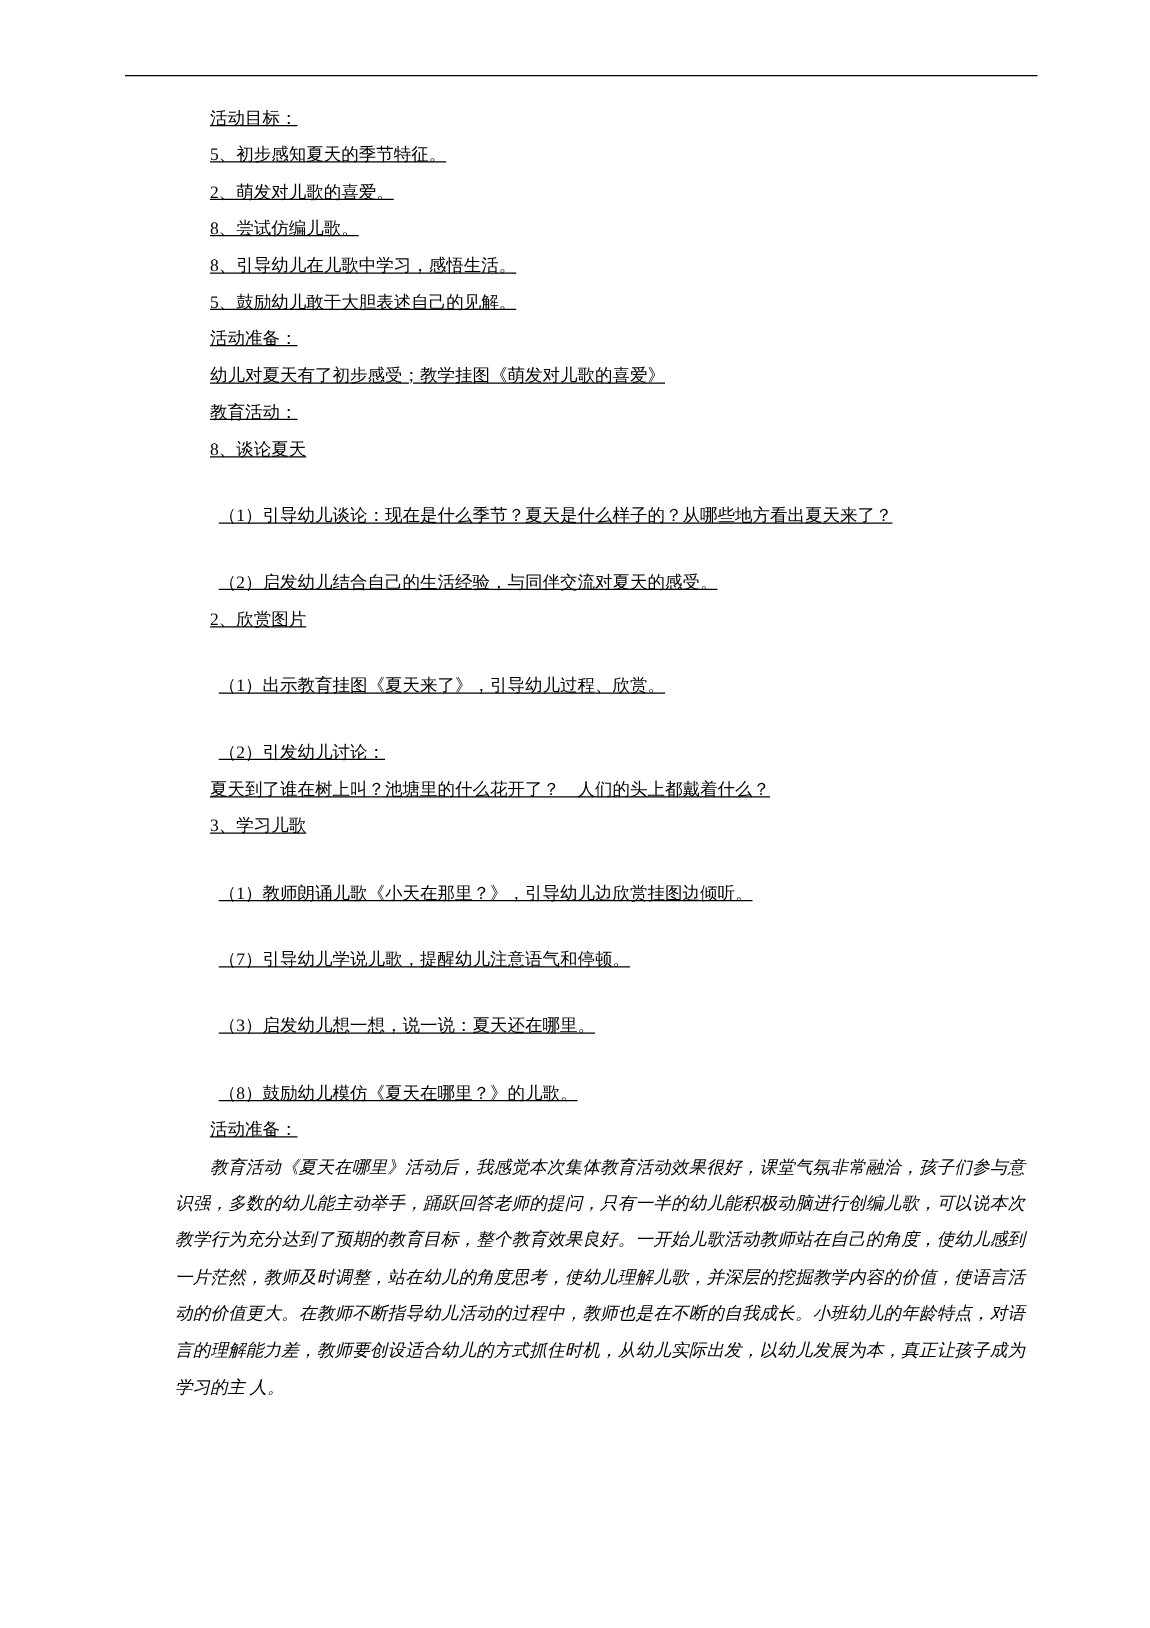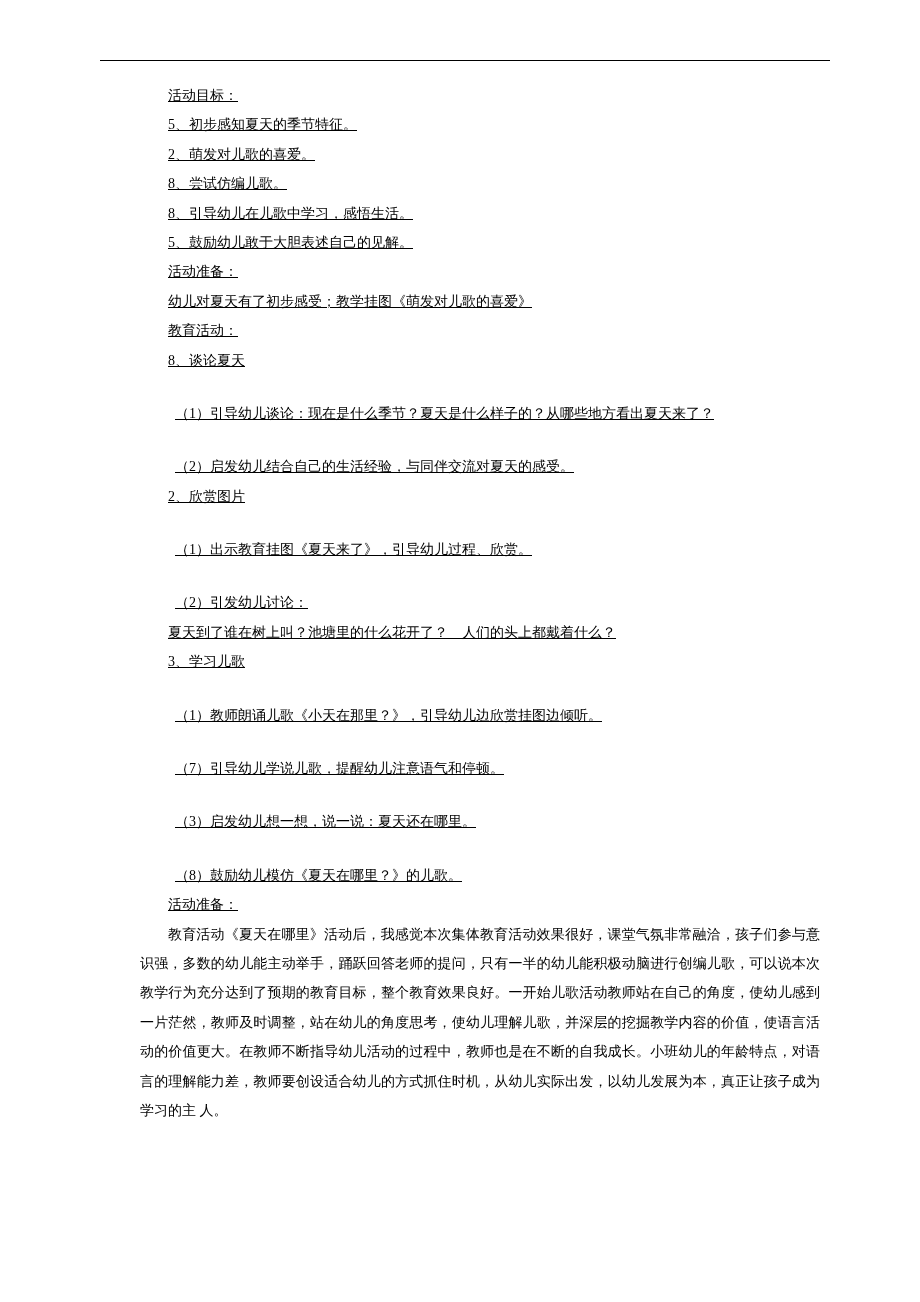--- a/index.html
+++ b/index.html
@@ -29,20 +29,21 @@
     .indent-1 {
       text-indent: 2em;
     }
     .indent-2 {
       text-indent: 2.5em;
       margin-top: 24px;
     }
     .paragraph {
       text-indent: 2em;
       text-align: justify;
+      font-style: italic;
     }
   </style>
 </head>
 <body>
 
 <div class="divider"></div>
 
 <div class="line indent-1">活动目标：</div>
 <div class="line indent-1">5、初步感知夏天的季节特征。</div>
 <div class="line indent-1">2、萌发对儿歌的喜爱。</div>

